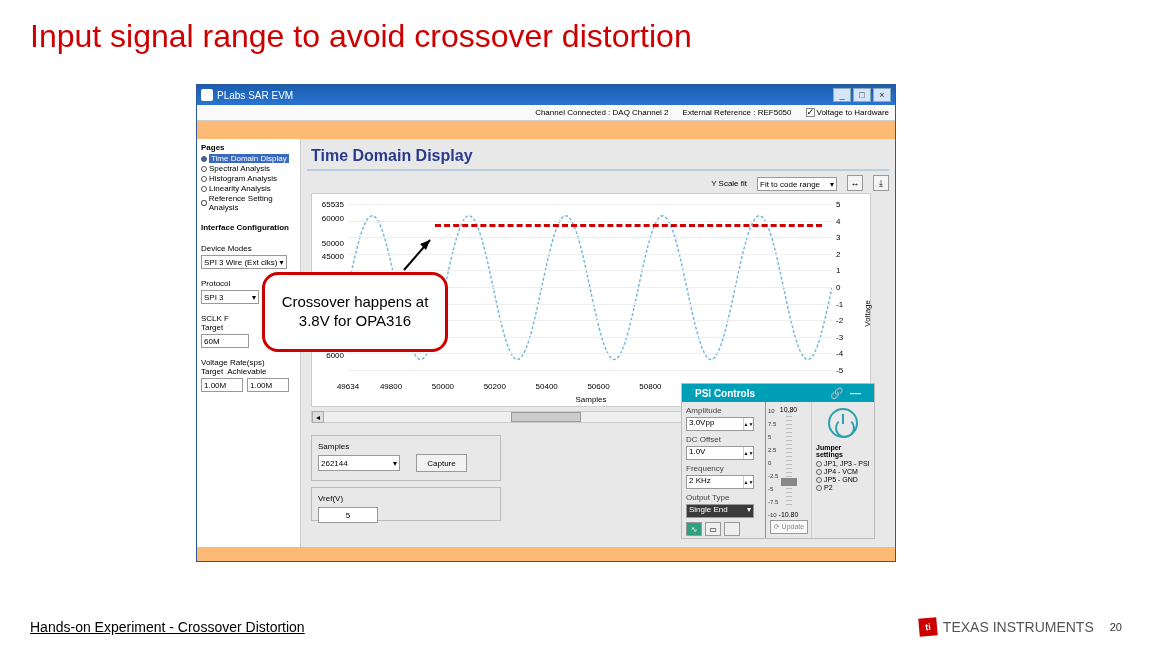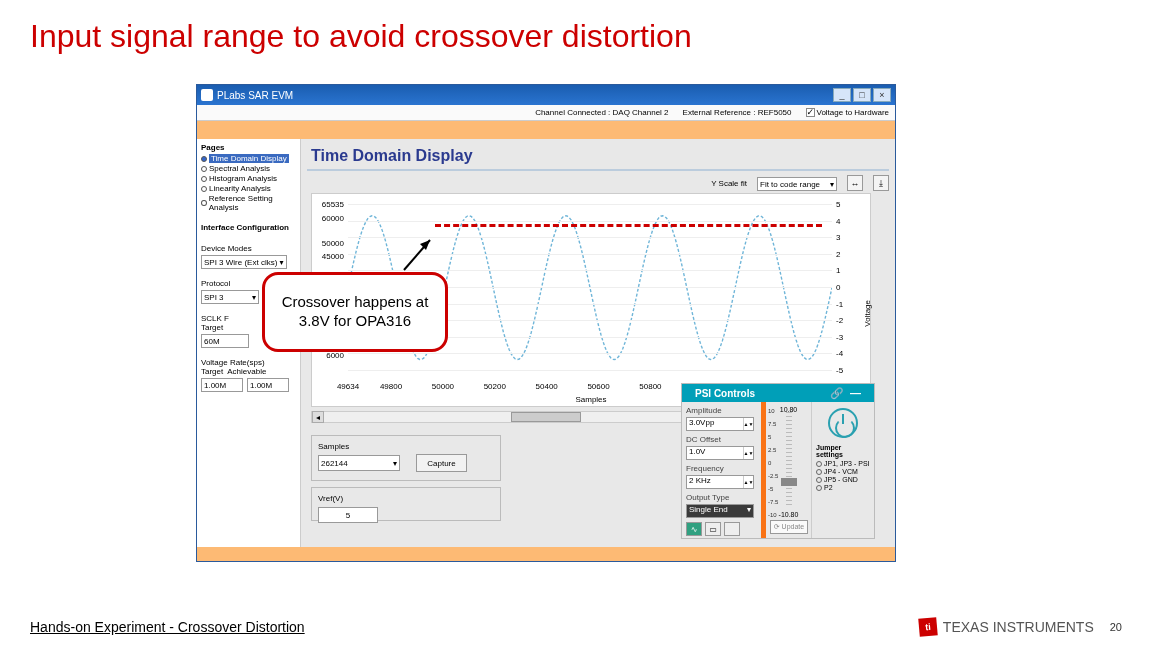--- a/index.html
+++ b/index.html
@@ -75,21 +75,21 @@
   .panel.p2 { left: 10px; top: 348px; width: 190px; height: 34px; }
   .panel .lbl { display: block; margin-bottom: 2px; }
   .panel .sb-input { height: 16px; width: 82px; display: inline-flex; }
   .btn { display: inline-flex; align-items: center; justify-content: center; height: 18px; padding: 0 10px; border: 1px solid #999; background: #f2f2f2; }
 
   
   .psi { left: 380px; top: 244px; width: 194px; height: 156px; padding: 0; }
   .psi-title { height: 18px; background: #009fb8; color: #fff; display: flex; align-items: center; justify-content: space-between; padding: 0 13px; font-size: 10px; font-weight: bold; }
   .psi-title-icons { display: flex; gap: 6px; font-size: 11px; }
   .psi-body { display: flex; height: calc(100% - 18px); }
-  .psi-left { width: 84px; padding: 4px; border-right: 5px solid #f97316; font-size: 8px; }
+  .psi-left { width: 84px; padding: 4px; border-right: 1px solid #f97316; font-size: 8px; }
   .psi-field { margin-bottom: 4px; }
   .psi-field .lbl { display: block; color: #444; }
   .spin { display: flex; width: 68px; height: 14px; border: 1px solid #999; background: #fff; }
   .spin span { flex: 1; padding: 0 2px; }
   .spin .ud { width: 10px; border-left: 1px solid #ccc; display: flex; flex-direction: column; font-size: 5px; align-items: center; justify-content: center; }
   .ot-dd { width: 68px; height: 14px; border: 1px solid #999; background: #3a3a3a; color: #fff; padding: 0 2px; position: relative; }
   .ot-dd::after { content: "▾"; position: absolute; right: 2px; color: #fff; }
   .psi-btns { display: flex; gap: 3px; margin-top: 4px; }
   .psi-sm { width: 16px; height: 14px; border: 1px solid #999; display: flex; align-items: center; justify-content: center; }
   .psi-sm.a { background: #30a080; color: #fff; }

